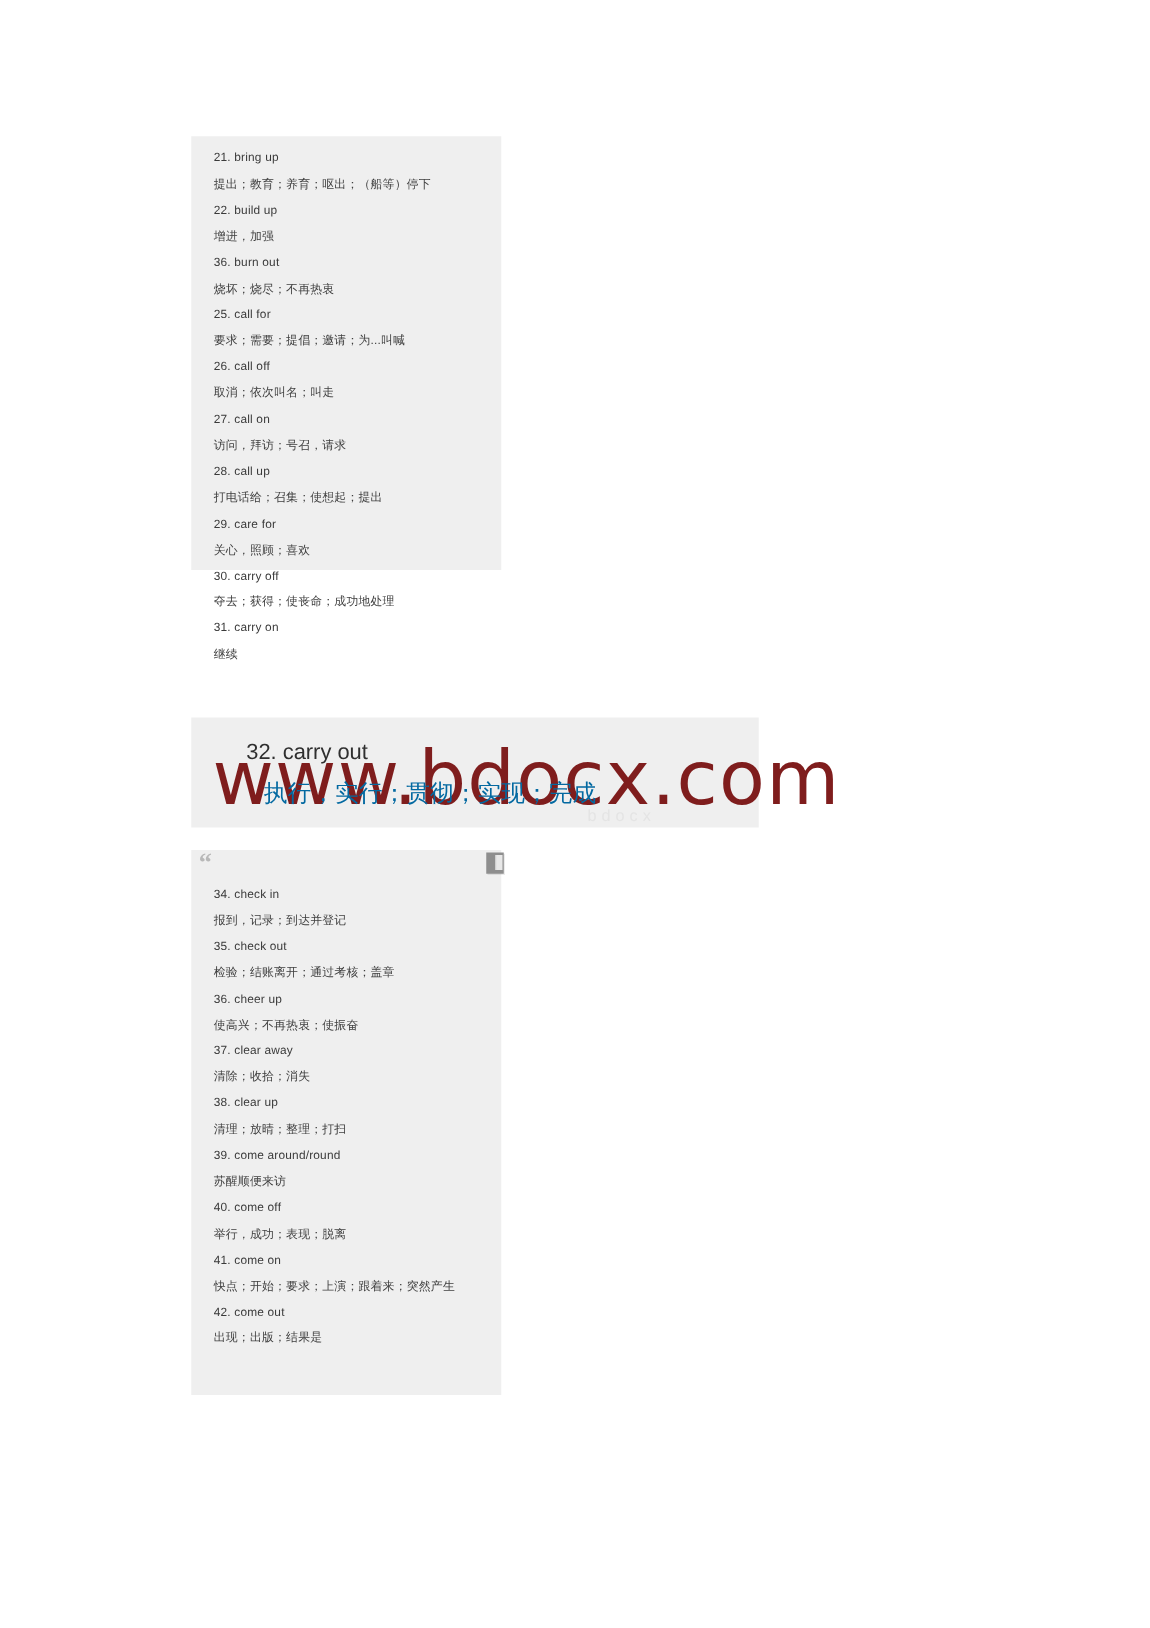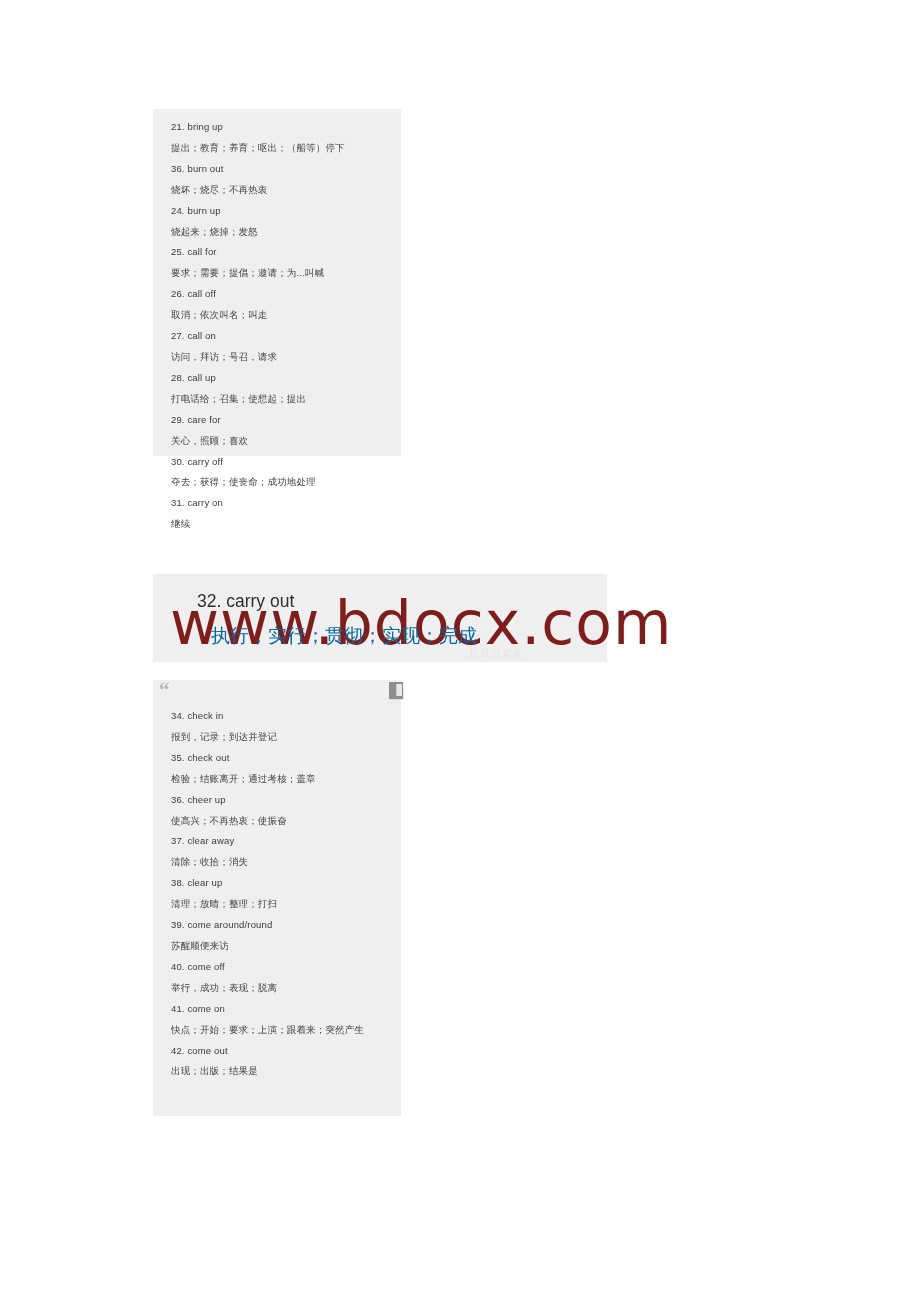--- a/index.html
+++ b/index.html
@@ -155,26 +155,26 @@
 <body>
 
 <div class="page">
 
   <div class="block" id="block-one">
     <div>
       <div class="entry-term">21. bring up</div>
       <div class="entry-def">提出；教育；养育；呕出；（船等）停下</div>
     </div>
     <div>
+      <div class="entry-term">22. build up</div>
+      <div class="entry-def">增进，加强</div>
+    </div>
+    <div>
       <div class="entry-term">36. burn out</div>
       <div class="entry-def">烧坏；烧尽；不再热衷</div>
-    </div>
-    <div>
-      <div class="entry-term">24. burn up</div>
-      <div class="entry-def">烧起来；烧掉；发怒</div>
     </div>
     <div>
       <div class="entry-term">25. call for</div>
       <div class="entry-def">要求；需要；提倡；邀请；为...叫喊</div>
     </div>
     <div>
       <div class="entry-term">26. call off</div>
       <div class="entry-def">取消；依次叫名；叫走</div>
     </div>
     <div>

